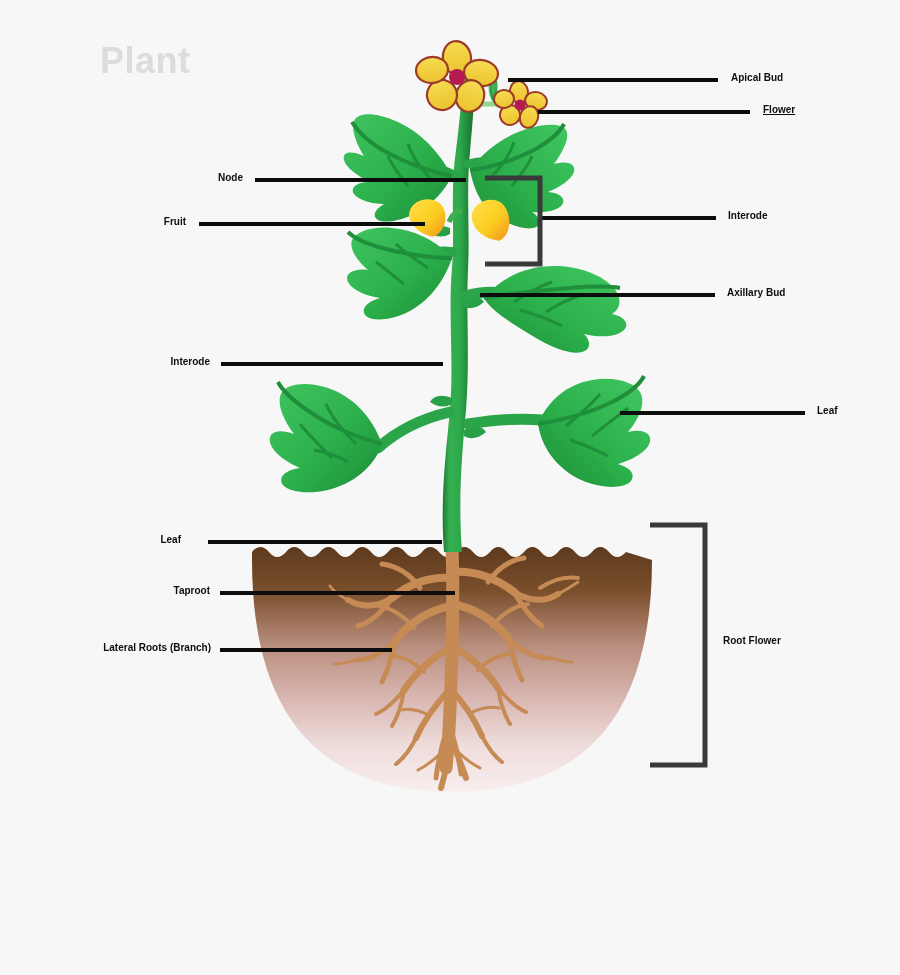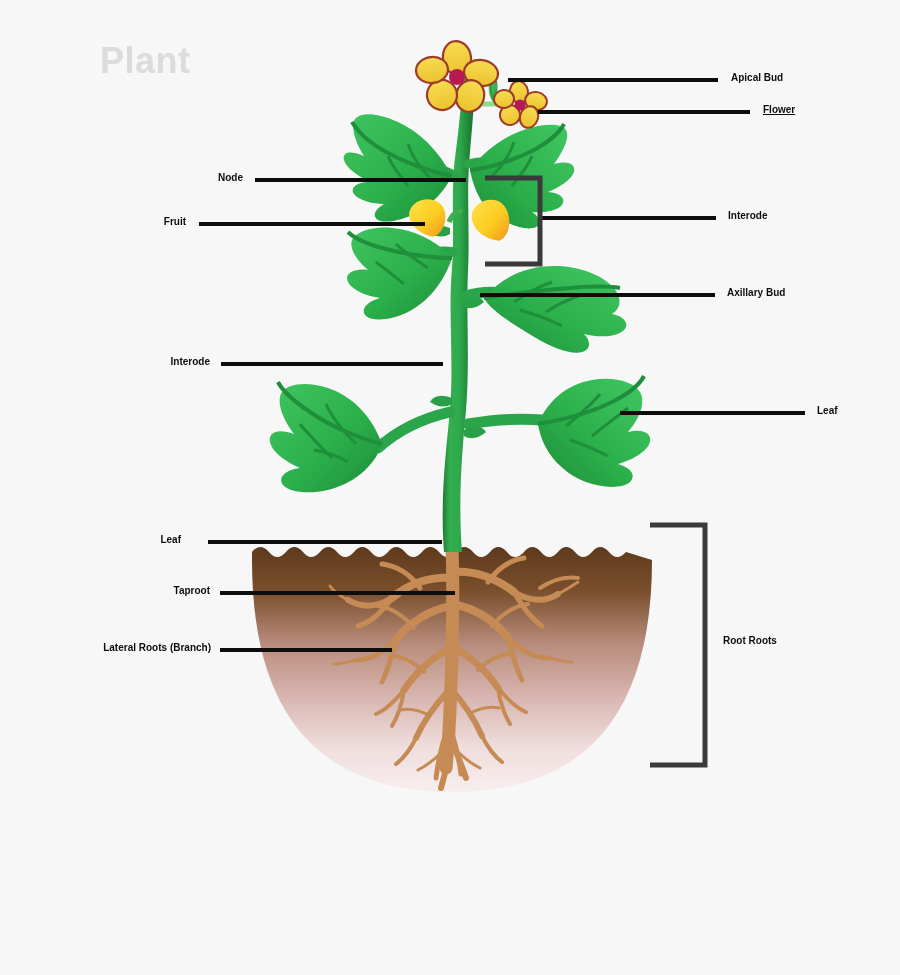--- a/index.html
+++ b/index.html
@@ -343,21 +343,21 @@
   </svg>
 
   <div class="title">Plant</div>
 
   <div id="labels-right">
       <div class="label right" style="left: 731px; top: 73px;">Apical Bud</div>
       <div class="label right" style="left: 763px; top: 105px; text-decoration: underline;">Flower</div>
       <div class="label right" style="left: 728px; top: 211px;">Interode</div>
       <div class="label right" style="left: 727px; top: 288px;">Axillary Bud</div>
       <div class="label right" style="left: 817px; top: 406px; text-align: right;">Leaf</div>
-      <div class="label right" style="left: 723px; top: 636px;">Root Roots</div>
+      <div class="label right" style="left: 723px; top: 636px;">Root Flower</div>
     </div>
   <div id="labels-left">
       <div class="label left" style="left: 243px; top: 173px;">Node</div>
       <div class="label left" style="left: 186px; top: 217px;">Fruit</div>
       <div class="label left" style="left: 210px; top: 357px;">Interode</div>
       <div class="label left" style="left: 181px; top: 535px;">Leaf</div>
       <div class="label left" style="left: 210px; top: 586px;">Taproot</div>
       <div class="label left" style="left: 211px; top: 643px;">Lateral Roots (Branch)</div>
     </div>
 

